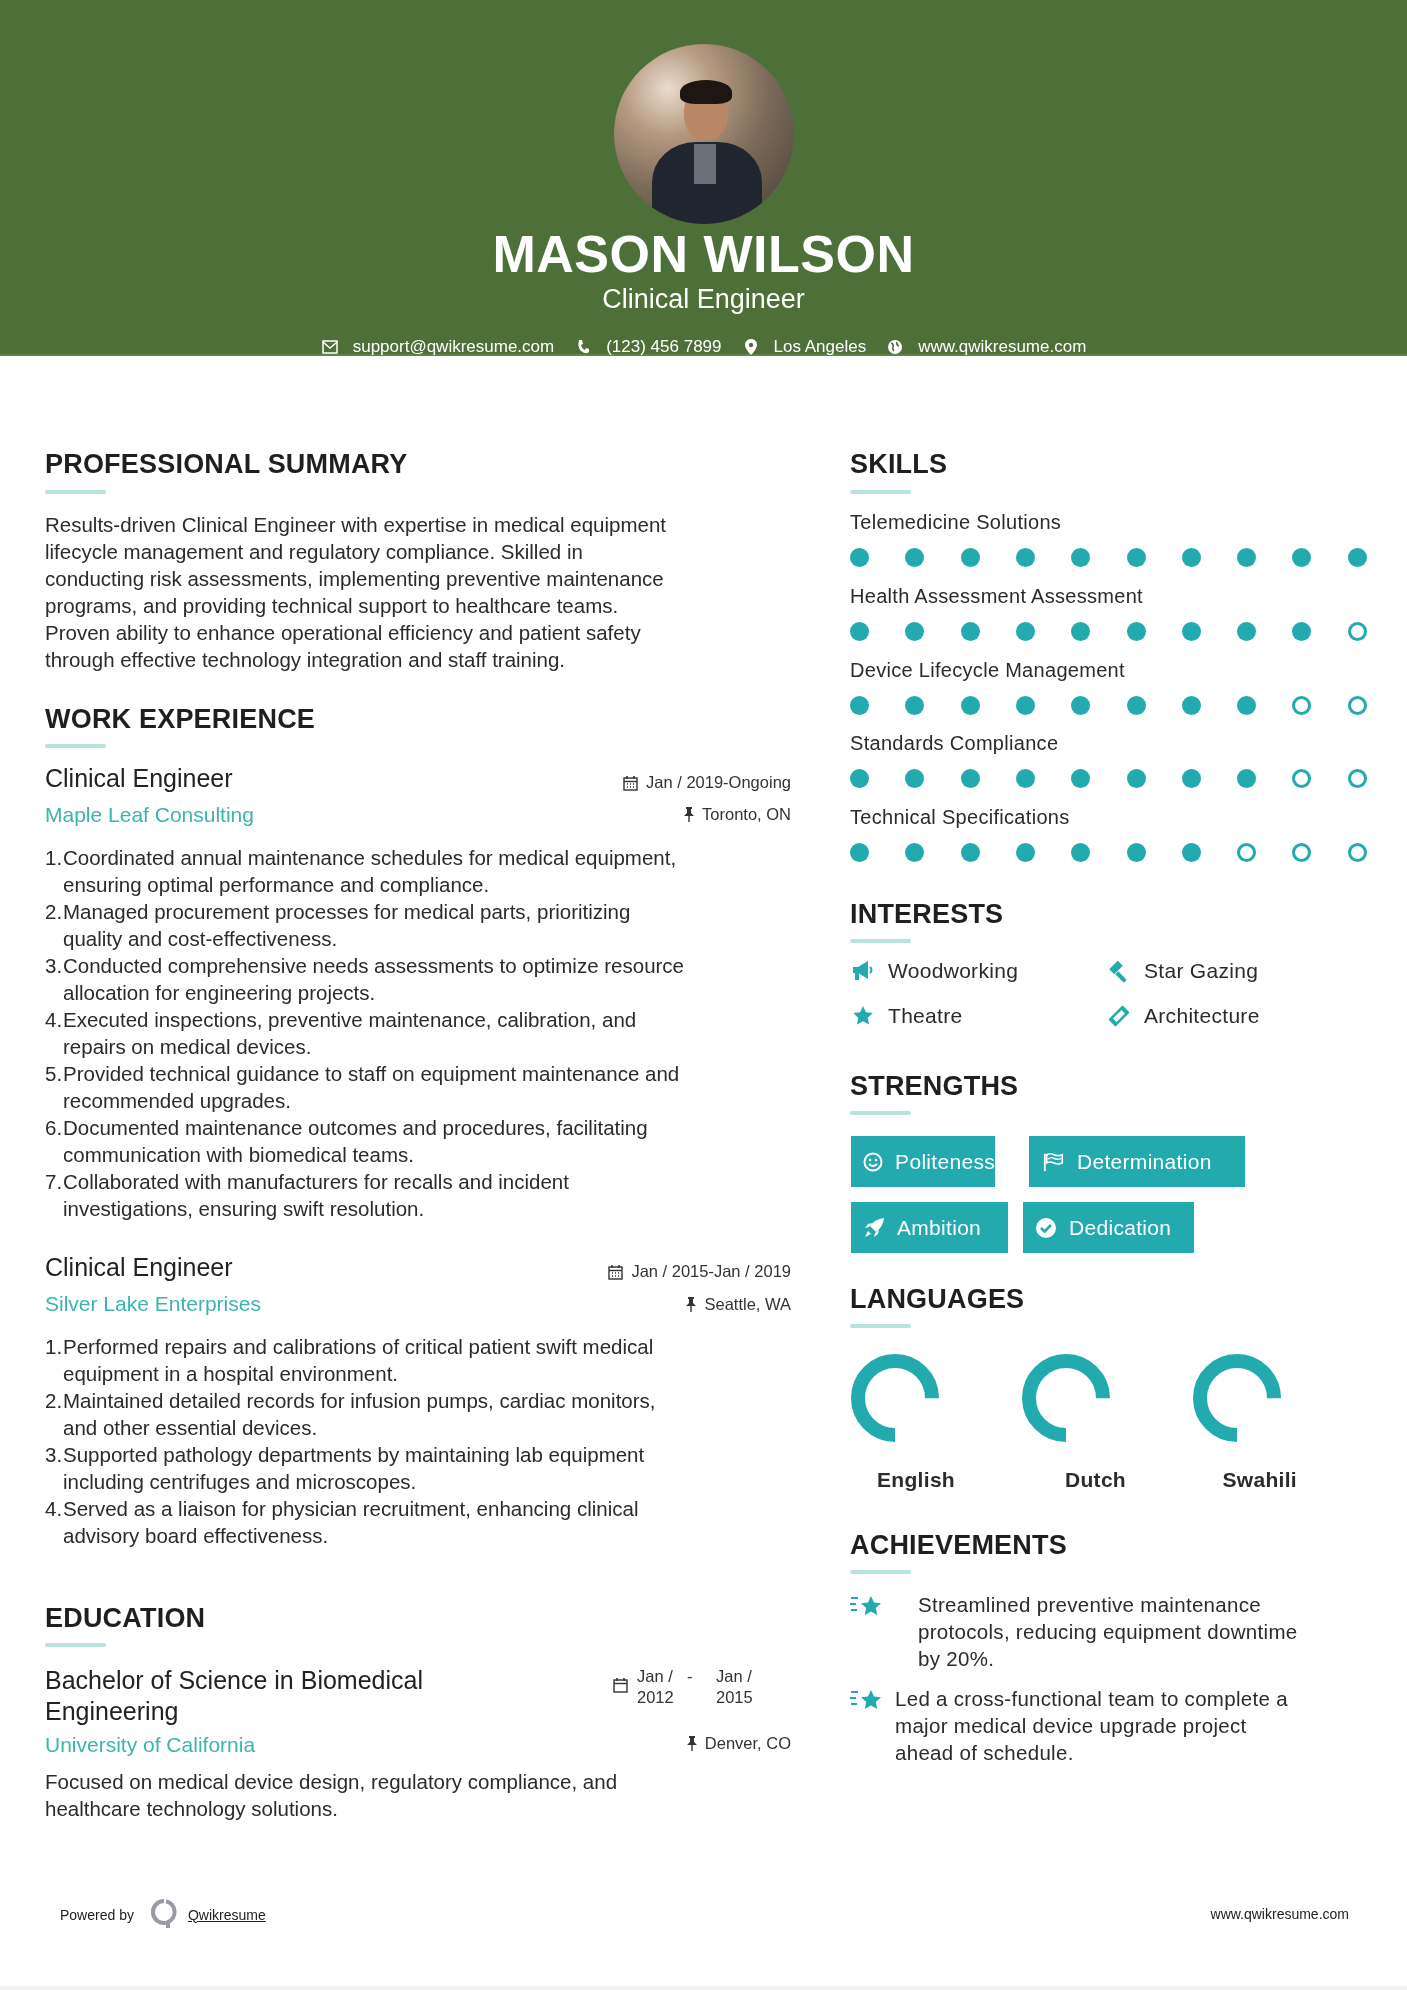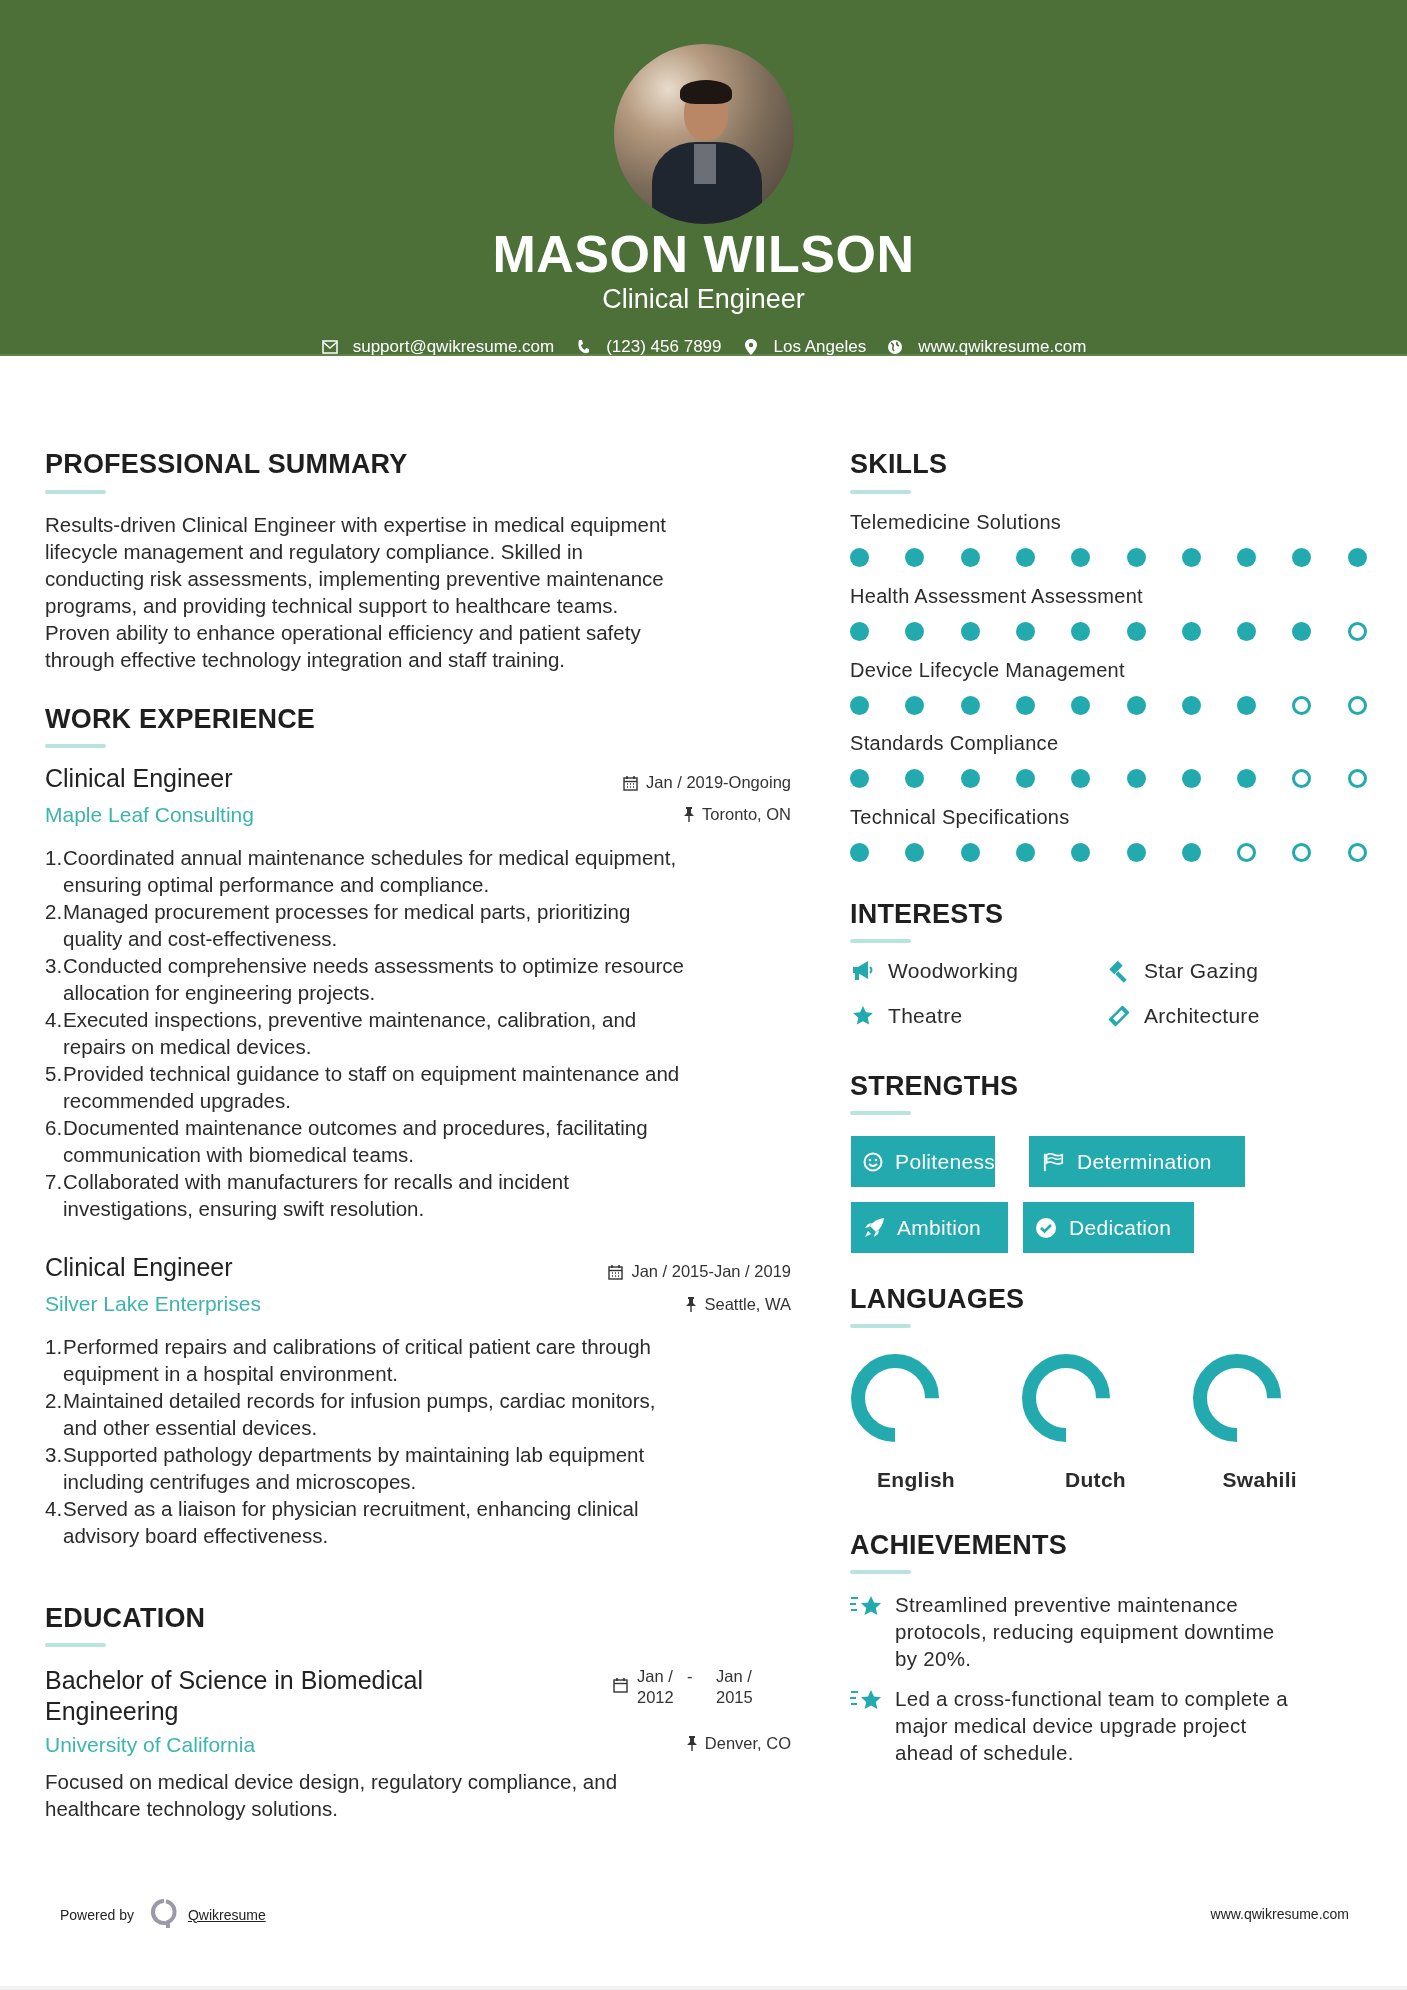--- a/index.html
+++ b/index.html
@@ -195,21 +195,21 @@
 <div class="meta" style="right:616px; top:1295px;">
   <svg width="10" height="15" viewBox="0 0 10 15">
       <path d="M2 0h6v2H7v4l3 3H0l3-3V2H2z" fill="#333"></path>
       <rect x="4.3" y="9" width="1.4" height="6" fill="#333"></rect>
     </svg>
   <span>Seattle, WA</span>
 </div>
 <ol class="bullets" style="left:45px; top:1333px; width:770px;">
   <li>
       <span class="num">1.</span>
-      <div>Performed repairs and calibrations of critical patient care through</div>
+      <div>Performed repairs and calibrations of critical patient swift medical</div>
       <div>equipment in a hospital environment.</div>
     </li>
   <li>
       <span class="num">2.</span>
       <div>Maintained detailed records for infusion pumps, cardiac monitors,</div>
       <div>and other essential devices.</div>
     </li>
   <li>
       <span class="num">3.</span>
       <div>Supported pathology departments by maintaining lab equipment</div>
@@ -430,21 +430,21 @@
     <div class="lang" style="left: 1177px; top: 1352px;">
       <svg width="92" height="92" viewBox="0 0 92 92">
         <circle cx="46" cy="46" r="37" fill="none" stroke="#23aaae" stroke-width="14" stroke-dasharray="174.35839227423352 232.4778563656447" transform="rotate(90 46 46)"></circle>
       </svg>
       <div class="lbl">Swahili</div>
     </div>
   </div>
 
 <div class="sec-h" style="left:850px; top:1530px;">ACHIEVEMENTS</div>
 <div class="sec-line" style="left:850px; top:1570px;"></div>
-<div class="ach" style="left:850px; top:1591px; width:500px;">
+<div class="ach" style="left:850px; top:1591px; width:500px;gap:23px;">
   <span class="ic">
     <svg width="34" height="26" viewBox="0 0 34 26">
         <path d="M1 4h7M0 10h6M1 16h6" stroke="#23aaae" stroke-width="2"></path>
         <path d="M21 2l3 6.5 7 .8-5.2 4.8 1.5 7L21 17.5l-6.3 3.6 1.5-7L11 9.3l7-.8z" fill="#23aaae"></path>
       </svg>
   </span>
   <div>
     <div>Streamlined preventive maintenance</div>
     <div>protocols, reducing equipment downtime</div>
     <div>by 20%.</div>

